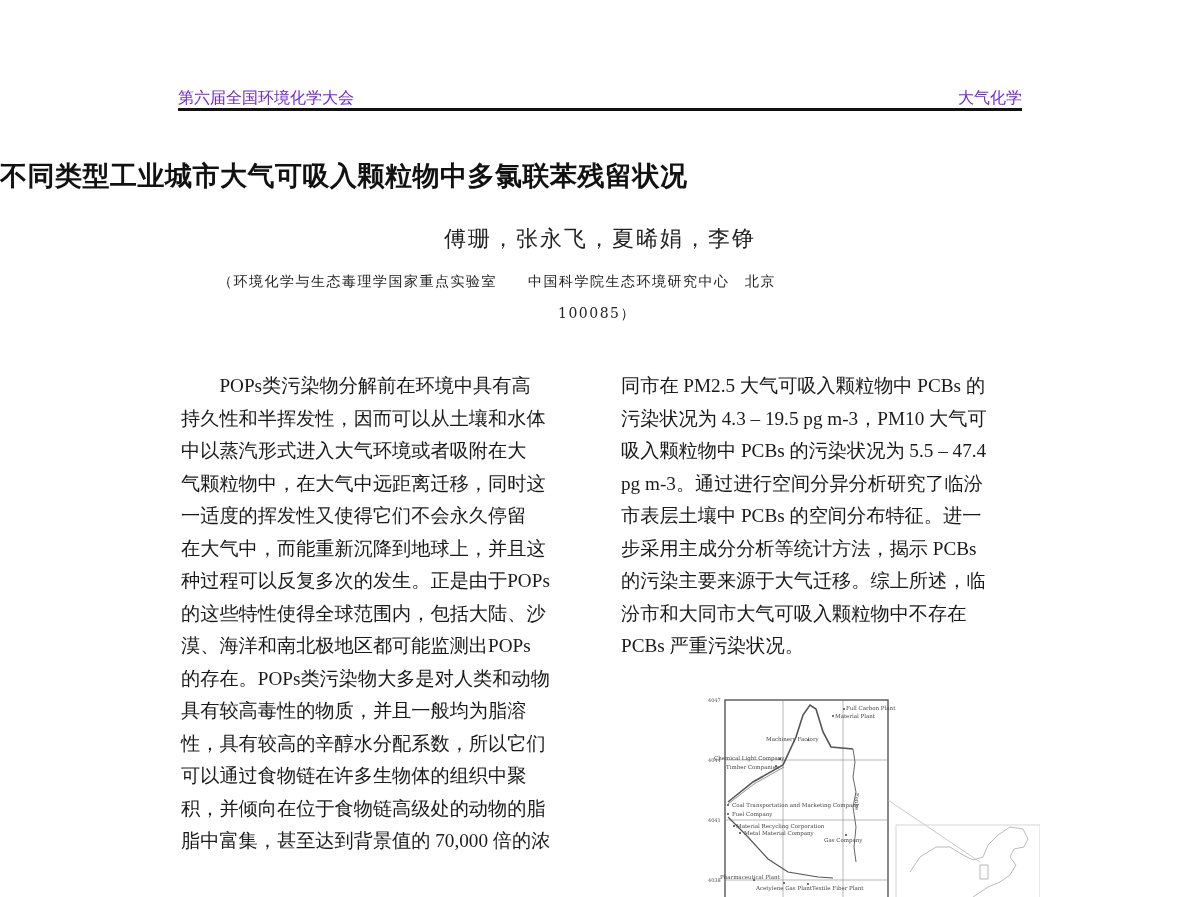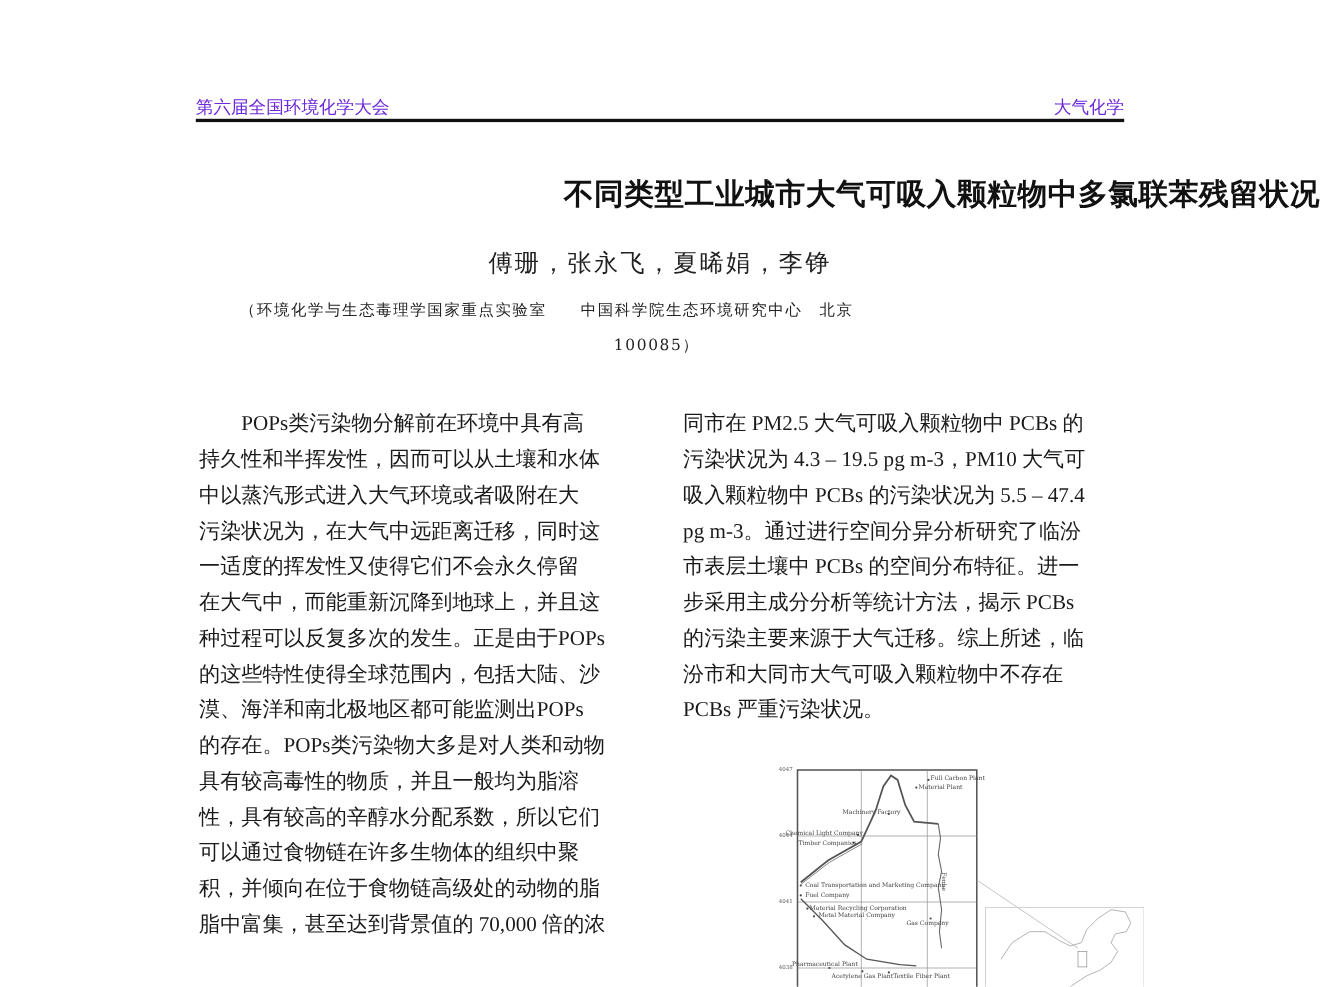--- a/index.html
+++ b/index.html
@@ -17,21 +17,21 @@
       font-family: "DejaVu Sans", "Liberation Sans", sans-serif;
       font-size: 16px; color: #6d28d9;
     }
     .running-head .left { position: absolute; left: 0; top: 2px; }
     .running-head .right { position: absolute; right: 0; top: 2px; }
     .head-rule {
       position: absolute; left: 178px; top: 108px; width: 844px; height: 3px; background: #111;
     }
 
     .title {
-      position: absolute; left: 0; top: 158px; width: 1200px; text-align: right;
+      position: absolute; left: 0; top: 158px; width: 1200px; text-align: left;
       font-family: "DejaVu Sans", "Liberation Sans", sans-serif;
       font-weight: bold; font-size: 27px; letter-spacing: 0.5px; color: #111;
     }
     .authors {
       position: absolute; left: 0; top: 224px; width: 1200px; text-align: center;
       font-size: 22px; letter-spacing: 2px; color: #222;
     }
     .affil {
       position: absolute; left: 218px; top: 273px; width: 770px;
       font-size: 14px; color: #222; letter-spacing: 1.5px;
@@ -75,21 +75,21 @@
   <div class="authors">傅珊，张永飞，夏晞娟，李铮</div>
   <div class="affil">
     <div class="line1">（环境化学与生态毒理学国家重点实验室　　中国科学院生态环境研究中心　北京</div>
     <div class="line2">100085）</div>
   </div>
 
   <div class="col col-left">
     <p>　　POPs类污染物分解前在环境中具有高</p>
     <p>持久性和半挥发性，因而可以从土壤和水体</p>
     <p>中以蒸汽形式进入大气环境或者吸附在大</p>
-    <p>污染状况为，在大气中远距离迁移，同时这</p>
+    <p>气颗粒物中，在大气中远距离迁移，同时这</p>
     <p>一适度的挥发性又使得它们不会永久停留</p>
     <p>在大气中，而能重新沉降到地球上，并且这</p>
     <p>种过程可以反复多次的发生。正是由于POPs</p>
     <p>的这些特性使得全球范围内，包括大陆、沙</p>
     <p>漠、海洋和南北极地区都可能监测出POPs</p>
     <p>的存在。POPs类污染物大多是对人类和动物</p>
     <p>具有较高毒性的物质，并且一般均为脂溶</p>
     <p>性，具有较高的辛醇水分配系数，所以它们</p>
     <p>可以通过食物链在许多生物体的组织中聚</p>
     <p>积，并倾向在位于食物链高级处的动物的脂</p>

